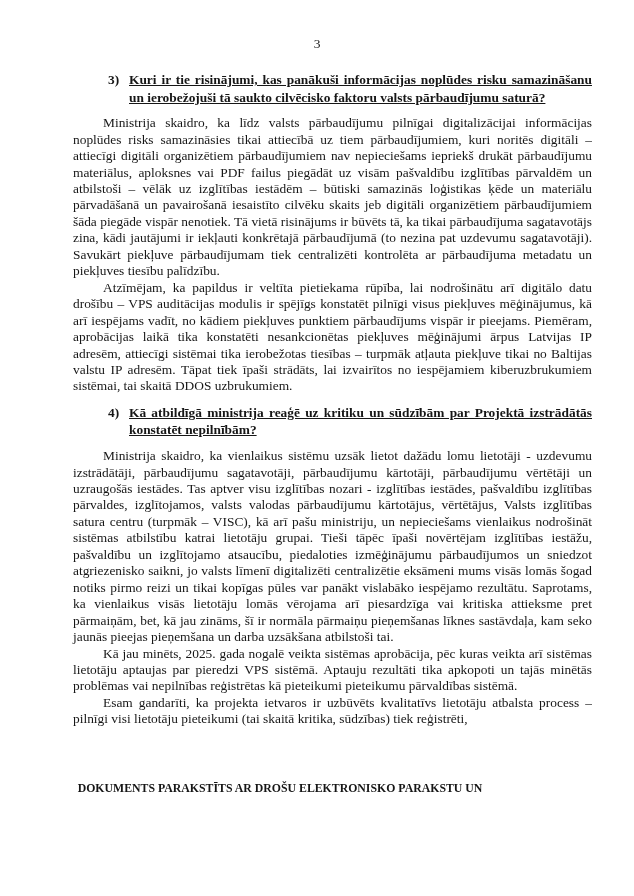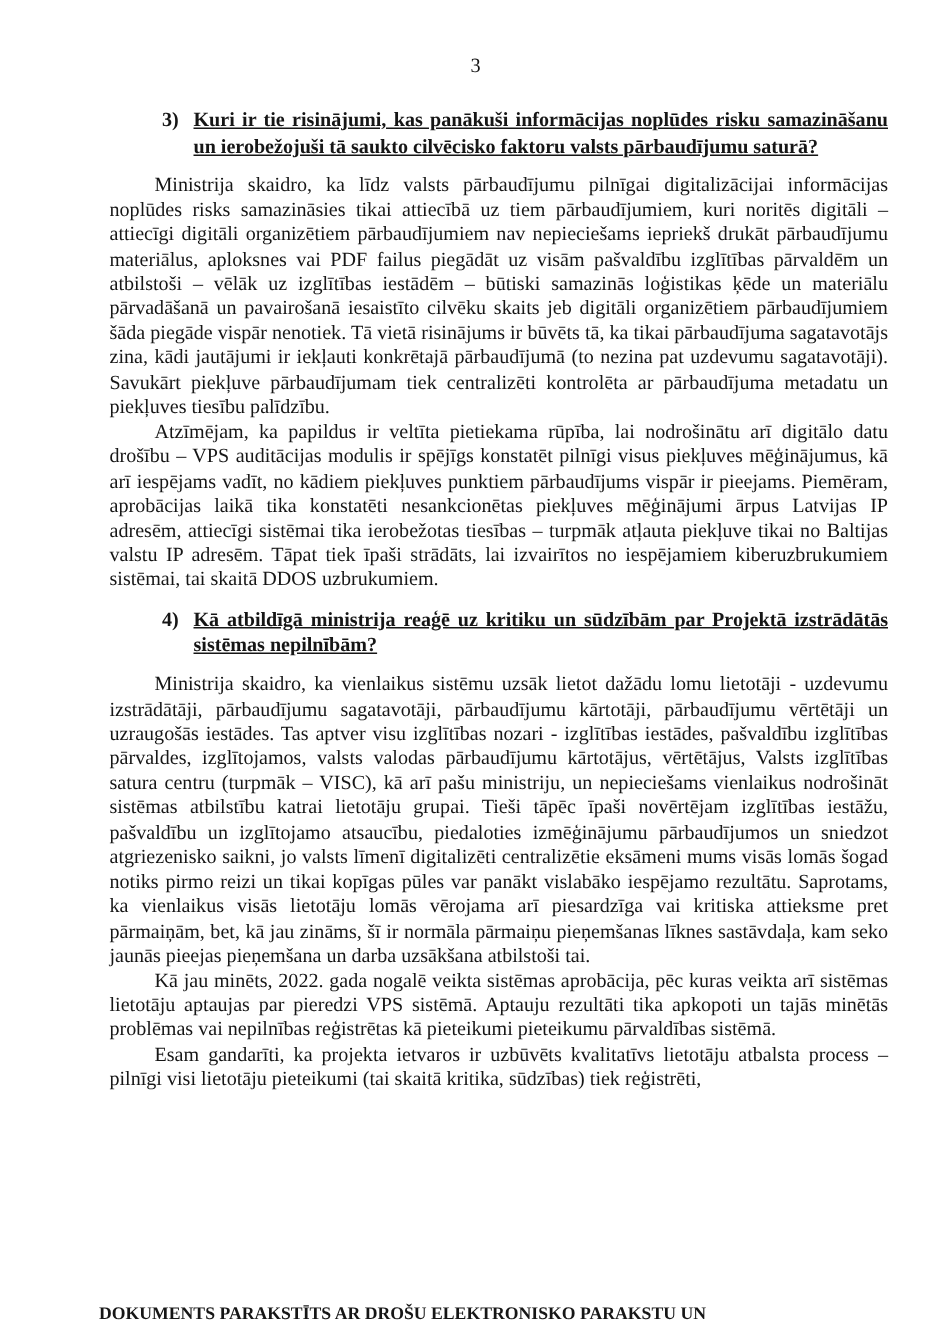--- a/index.html
+++ b/index.html
@@ -48,24 +48,24 @@
     text-align: justify;
     text-decoration: underline;
   }
   .para {
     margin: 0;
     text-indent: 30px;
     text-align: justify;
   }
   .signature-footer {
     position: absolute;
-    top: 868px;
+    top: 781px;
     left: 66px;
     width: 428px;
-    text-align: left;
+    text-align: center;
     font-weight: bold;
     font-size: 11.8px;
     line-height: 14.4px;
   }
 </style>
 </head>
 <body>
 
 <div class="page">
 
@@ -77,26 +77,26 @@
       <span class="q-marker">3)</span>
       <span class="q-title">Kuri ir tie risinājumi, kas panākuši informācijas noplūdes risku samazināšanu un ierobežojuši tā saukto cilvēcisko faktoru valsts pārbaudījumu saturā?</span>
     </div>
 
     <p class="para">Ministrija skaidro, ka līdz valsts pārbaudījumu pilnīgai digitalizācijai informācijas noplūdes risks samazināsies tikai attiecībā uz tiem pārbaudījumiem, kuri noritēs digitāli – attiecīgi digitāli organizētiem pārbaudījumiem nav nepieciešams iepriekš drukāt pārbaudījumu materiālus, aploksnes vai PDF failus piegādāt uz visām pašvaldību izglītības pārvaldēm un atbilstoši – vēlāk uz izglītības iestādēm – būtiski samazinās loģistikas ķēde un materiālu pārvadāšanā un pavairošanā iesaistīto cilvēku skaits jeb digitāli organizētiem pārbaudījumiem šāda piegāde vispār nenotiek. Tā vietā risinājums ir būvēts tā, ka tikai pārbaudījuma sagatavotājs zina, kādi jautājumi ir iekļauti konkrētajā pārbaudījumā (to nezina pat uzdevumu sagatavotāji). Savukārt piekļuve pārbaudījumam tiek centralizēti kontrolēta ar pārbaudījuma metadatu un piekļuves tiesību palīdzību.</p>
 
     <p class="para">Atzīmējam, ka papildus ir veltīta pietiekama rūpība, lai nodrošinātu arī digitālo datu drošību – VPS auditācijas modulis ir spējīgs konstatēt pilnīgi visus piekļuves mēģinājumus, kā arī iespējams vadīt, no kādiem piekļuves punktiem pārbaudījums vispār ir pieejams. Piemēram, aprobācijas laikā tika konstatēti nesankcionētas piekļuves mēģinājumi ārpus Latvijas IP adresēm, attiecīgi sistēmai tika ierobežotas tiesības – turpmāk atļauta piekļuve tikai no Baltijas valstu IP adresēm. Tāpat tiek īpaši strādāts, lai izvairītos no iespējamiem kiberuzbrukumiem sistēmai, tai skaitā DDOS uzbrukumiem.</p>
 
     <div class="question">
       <span class="q-marker">4)</span>
-      <span class="q-title">Kā atbildīgā ministrija reaģē uz kritiku un sūdzībām par Projektā izstrādātās sistēmas nepilnībām?</span>
+      <span class="q-title">Kā atbildīgā ministrija reaģē uz kritiku un sūdzībām par Projektā izstrādātās konstatēt nepilnībām?</span>
     </div>
 
     <p class="para">Ministrija skaidro, ka vienlaikus sistēmu uzsāk lietot dažādu lomu lietotāji - uzdevumu izstrādātāji, pārbaudījumu sagatavotāji, pārbaudījumu kārtotāji, pārbaudījumu vērtētāji un uzraugošās iestādes. Tas aptver visu izglītības nozari - izglītības iestādes, pašvaldību izglītības pārvaldes, izglītojamos, valsts valodas pārbaudījumu kārtotājus, vērtētājus, Valsts izglītības satura centru (turpmāk – VISC), kā arī pašu ministriju, un nepieciešams vienlaikus nodrošināt sistēmas atbilstību katrai lietotāju grupai. Tieši tāpēc īpaši novērtējam izglītības iestāžu, pašvaldību un izglītojamo atsaucību, piedaloties izmēģinājumu pārbaudījumos un sniedzot atgriezenisko saikni, jo valsts līmenī digitalizēti centralizētie eksāmeni mums visās lomās šogad notiks pirmo reizi un tikai kopīgas pūles var panākt vislabāko iespējamo rezultātu. Saprotams, ka vienlaikus visās lietotāju lomās vērojama arī piesardzīga vai kritiska attieksme pret pārmaiņām, bet, kā jau zināms, šī ir normāla pārmaiņu pieņemšanas līknes sastāvdaļa, kam seko jaunās pieejas pieņemšana un darba uzsākšana atbilstoši tai.</p>
 
-    <p class="para">Kā jau minēts, 2022. gada nogalē veikta sistēmas aprobācija, pēc kuras veikta arī sistēmas lietotāju aptaujas par pieredzi VPS sistēmā. Aptauju rezultāti tika apkopoti un tajās minētās problēmas vai nepilnības reģistrētas kā pieteikumi pieteikumu pārvaldības sistēmā.</p>
+    <p class="para">Kā jau minēts, 2025. gada nogalē veikta sistēmas aprobācija, pēc kuras veikta arī sistēmas lietotāju aptaujas par pieredzi VPS sistēmā. Aptauju rezultāti tika apkopoti un tajās minētās problēmas vai nepilnības reģistrētas kā pieteikumi pieteikumu pārvaldības sistēmā.</p>
 
     <p class="para">Esam gandarīti, ka projekta ietvaros ir uzbūvēts kvalitatīvs lietotāju atbalsta process – pilnīgi visi lietotāju pieteikumi (tai skaitā kritika, sūdzības) tiek reģistrēti,</p>
 
   </div>
 
   <div class="signature-footer">
     <div>DOKUMENTS PARAKSTĪTS AR DROŠU ELEKTRONISKO PARAKSTU UN</div>
   </div>
 
 </div>

